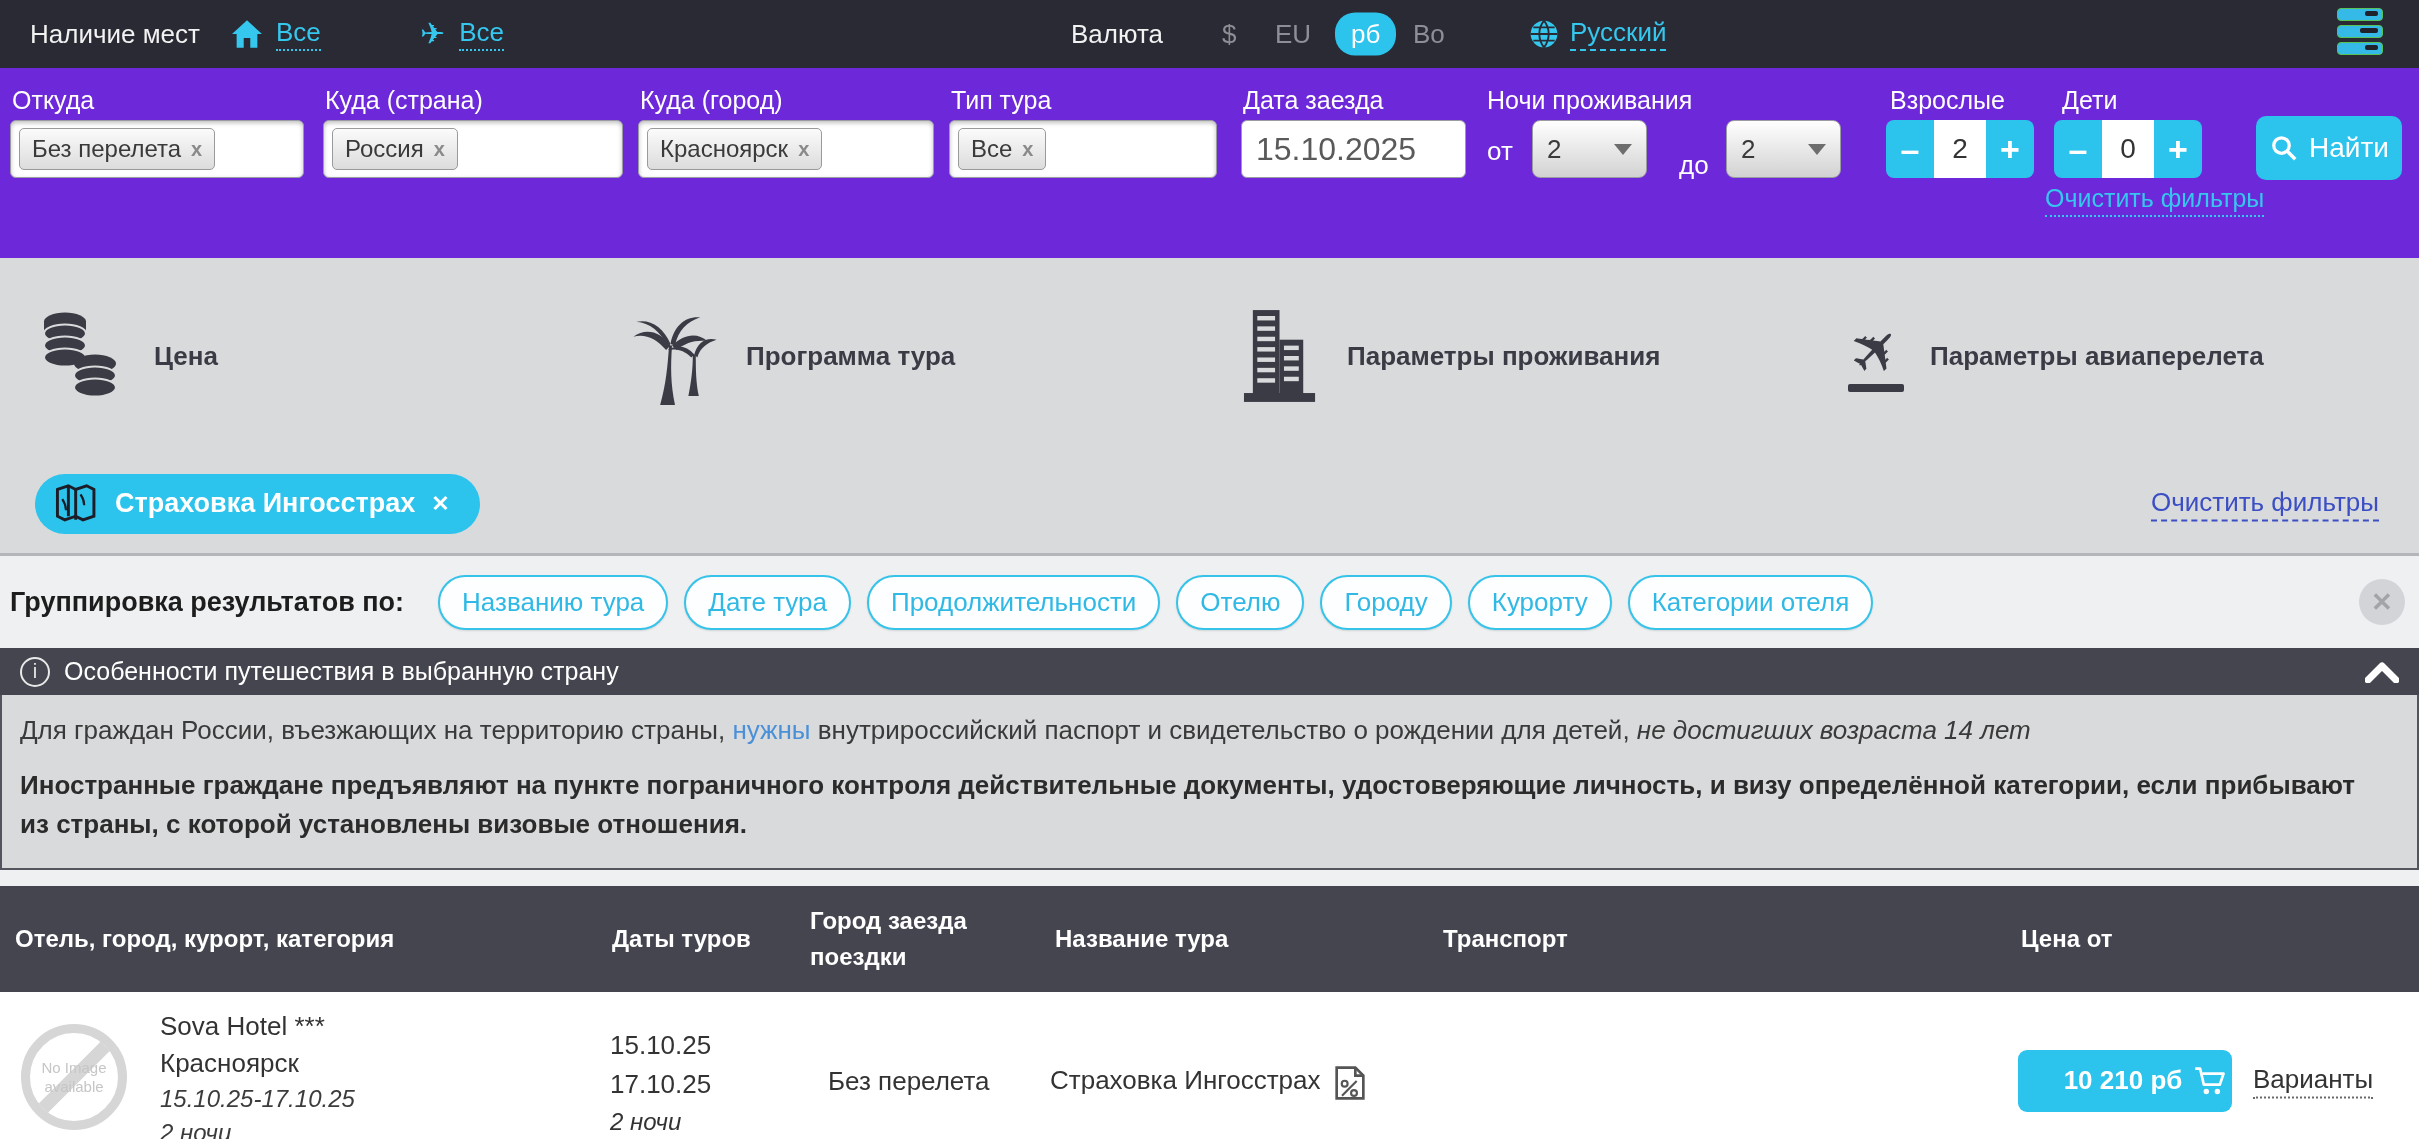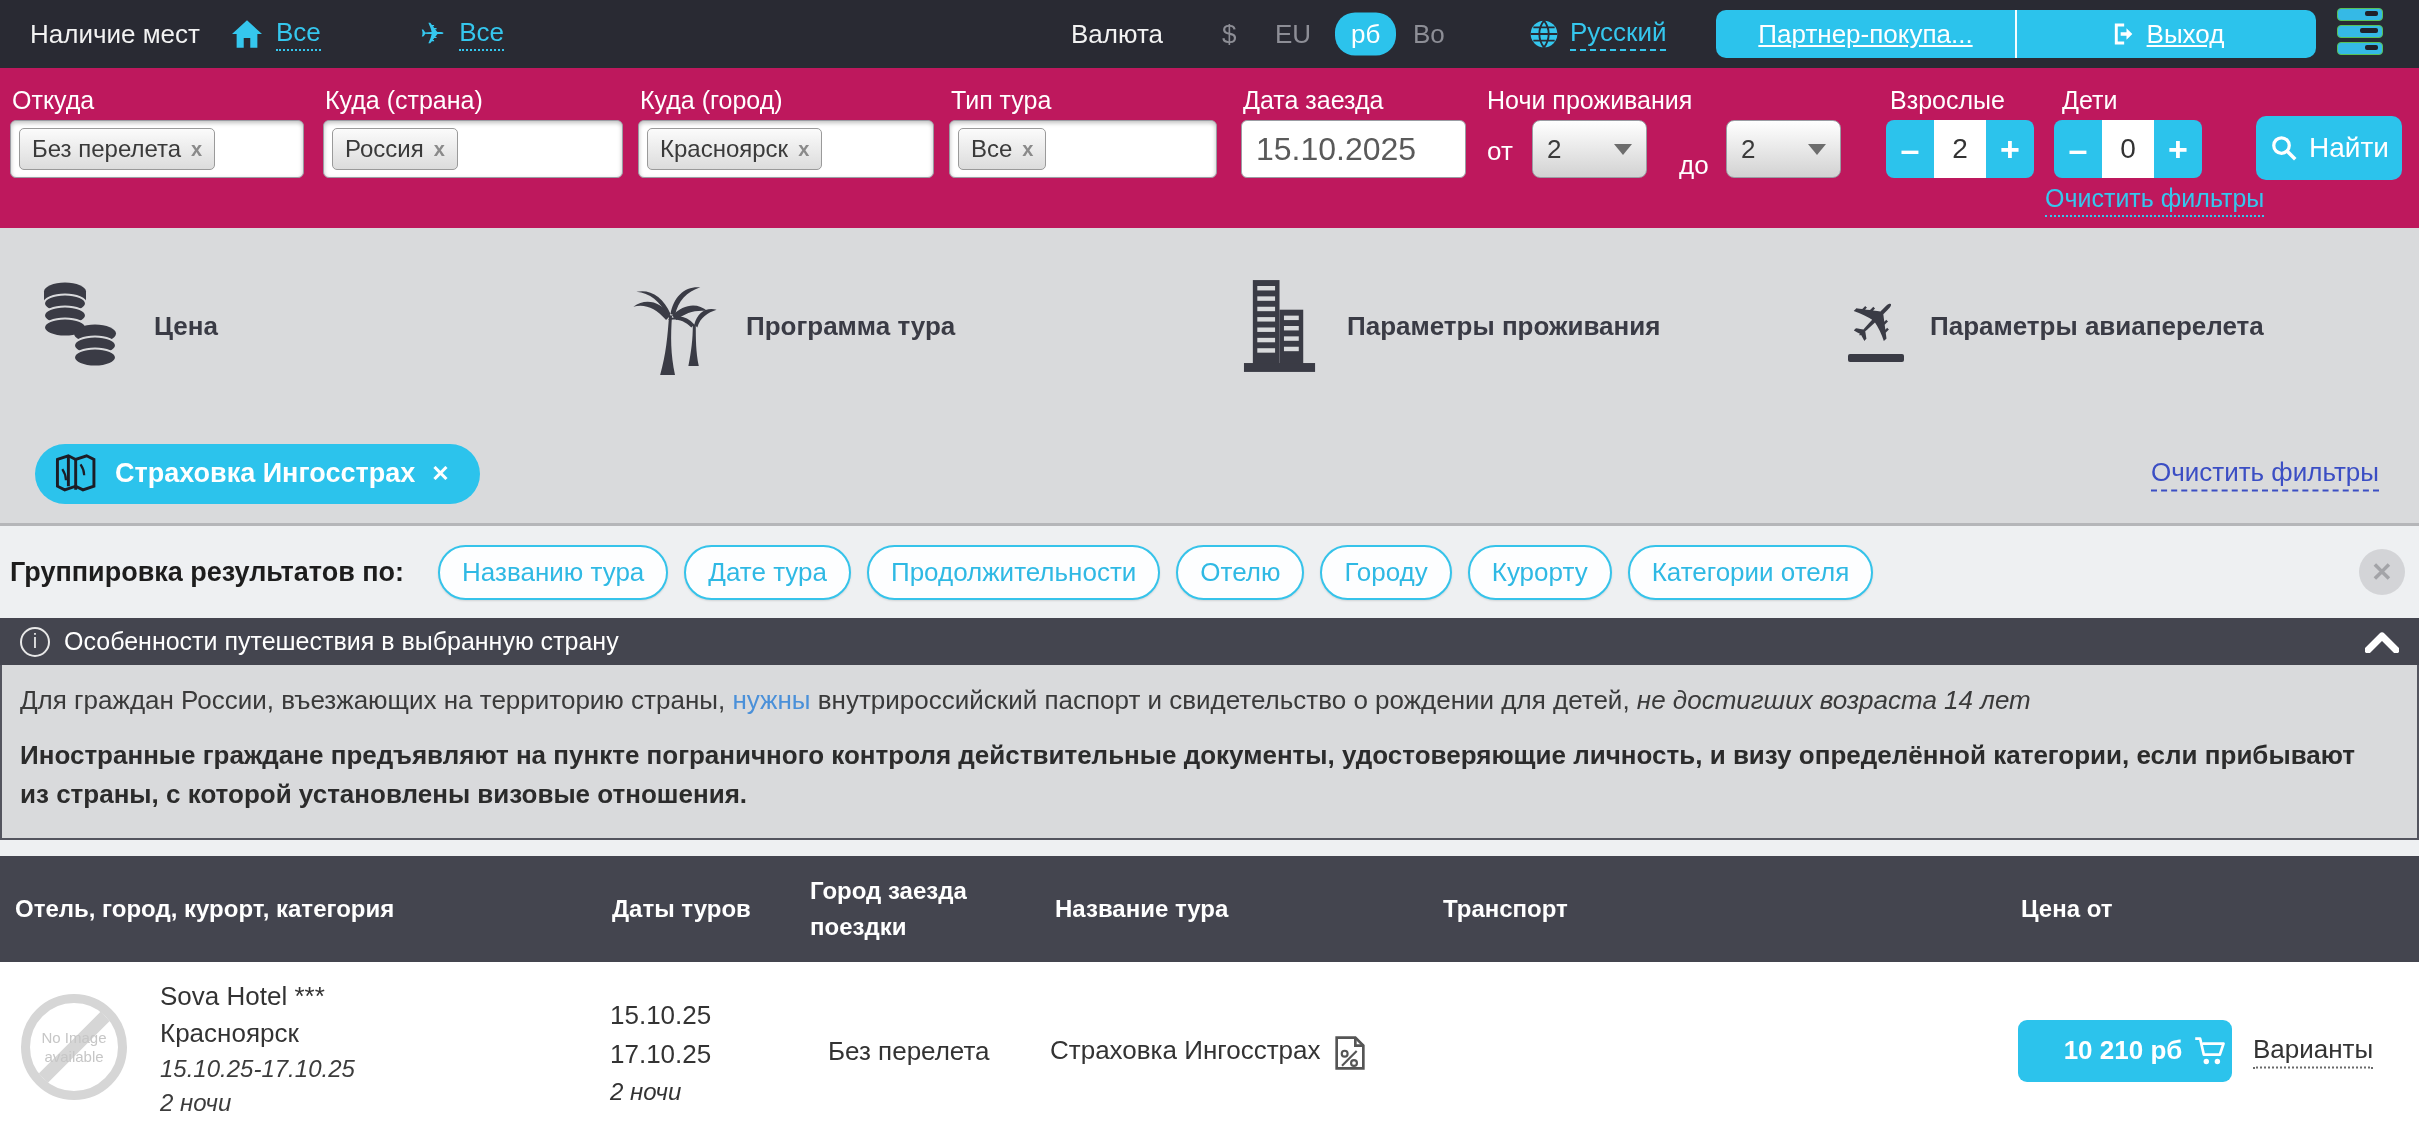--- a/index.html
+++ b/index.html
@@ -27,21 +27,21 @@
   .tb-btn-group { position:absolute; left:1716px; top:10px; width:600px; height:48px; background:#2cc3ec; border-radius:10px; display:flex; align-items:stretch; overflow:hidden; }
   .tb-btn { flex:1; display:flex; align-items:center; justify-content:center; gap:10px; color:#fff; font-size:26px; cursor:pointer; }
   .tb-btn span.txt { text-decoration:underline; }
   .tb-divider { width:2px; background:#f4fdff; }
   .menu-icon { position:absolute; left:2337px; top:8px; width:46px; cursor:pointer; }
   .menu-bar { height:13px; background:#35b9e6; border:1px solid #57c257; border-radius:4px; position:relative; margin-bottom:4px; }
   .menu-bar i { position:absolute; right:4px; top:2px; width:13px; height:5px; background:#20212a; border-radius:2px; }
   .menu-bar.m2 i { width:18px; }
 
   
-  .filterbar { height:160px; background:#be185d; position:relative; }
+  .filterbar { height:190px; background:#6d28d9; position:relative; }
   .f-label { position:absolute; top:18px; color:#fff; font-size:25px; white-space:nowrap; }
   .f-input { position:absolute; top:52px; height:58px; background:#fff; border:1px solid #9b9ca3; border-radius:6px; box-shadow:inset 0 2px 4px rgba(0,0,0,.25); display:flex; align-items:center; padding:0 8px; }
   .tag-chip { background:linear-gradient(#fbfbfb,#dcdcdc); border:1px solid #9a9a9a; border-radius:5px; padding:6px 12px; font-size:24px; color:#3a3a3a; display:flex; align-items:center; gap:10px; white-space:nowrap; }
   .tag-chip .x { color:#8a8a8a; font-size:20px; font-weight:bold; cursor:pointer; }
   .f-date { position:absolute; top:52px; height:58px; background:#fff; border:1px solid #9b9ca3; border-radius:6px; font-size:32px; color:#5a5a5a; padding:0 14px; width:225px; font-family:"Liberation Sans", sans-serif; }
   .f-small-label { position:absolute; color:#fff; font-size:26px; top:68px; }
   .f-select { position:absolute; top:52px; height:58px; width:115px; background:linear-gradient(#ffffff,#d2d2d2); border:1px solid #9b9ca3; border-radius:8px; display:flex; align-items:center; padding:0 14px; font-size:26px; color:#3a3a3a; cursor:pointer; }
   .f-select .tri { margin-left:auto; width:0; height:0; border-left:9px solid transparent; border-right:9px solid transparent; border-top:11px solid #6d6d6d; }
   .stepper { position:absolute; top:52px; height:58px; display:flex; border-radius:8px; overflow:hidden; }
   .step-btn { width:48px; background:#2cc3ec; color:#fff; font-size:34px; font-weight:bold; display:flex; align-items:center; justify-content:center; cursor:pointer; }
@@ -126,32 +126,20 @@
     <span class="abs curr" style="left:1413px;">Bo</span>
 
     <span class="abs" style="left:1528px; display:flex; align-items:center; gap:10px;">
       <svg width="32" height="32" viewBox="0 0 24 24">
         <circle cx="12" cy="12" r="10" fill="#35c7ee"></circle>
         <path d="M12 2a16 16 0 000 20M12 2a16 16 0 010 20M2 12h20M4 7h16M4 17h16" stroke="#292a33" stroke-width="1.4" fill="none"></path>
       </svg>
       <a class="link-dashed">Русский</a>
     </span>
 
-    <div class="tb-btn-group">
-      <div class="tb-btn">
-        <span class="txt">Партнер-покупа...</span>
-      </div>
-      <div class="tb-divider"></div>
-      <div class="tb-btn">
-        <svg width="28" height="28" viewBox="0 0 24 24">
-            <path d="M13 3h-8v18h8v-2.5H7.5v-13H13zM15 7l5 5-5 5v-3.5h-5v-3h5z" fill="#fff"></path>
-          </svg>
-        <span class="txt">Выход</span>
-      </div>
-    </div>
 
     <div class="menu-icon">
       <div class="menu-bar">
           <i></i>
         </div>
       <div class="menu-bar m2">
           <i></i>
         </div>
       <div class="menu-bar">
           <i></i>

